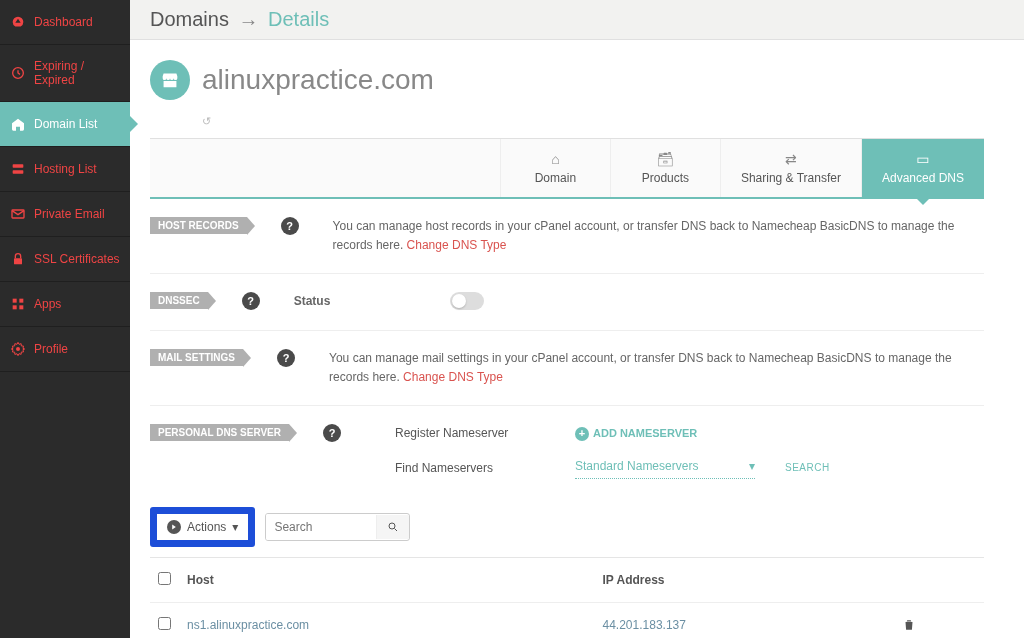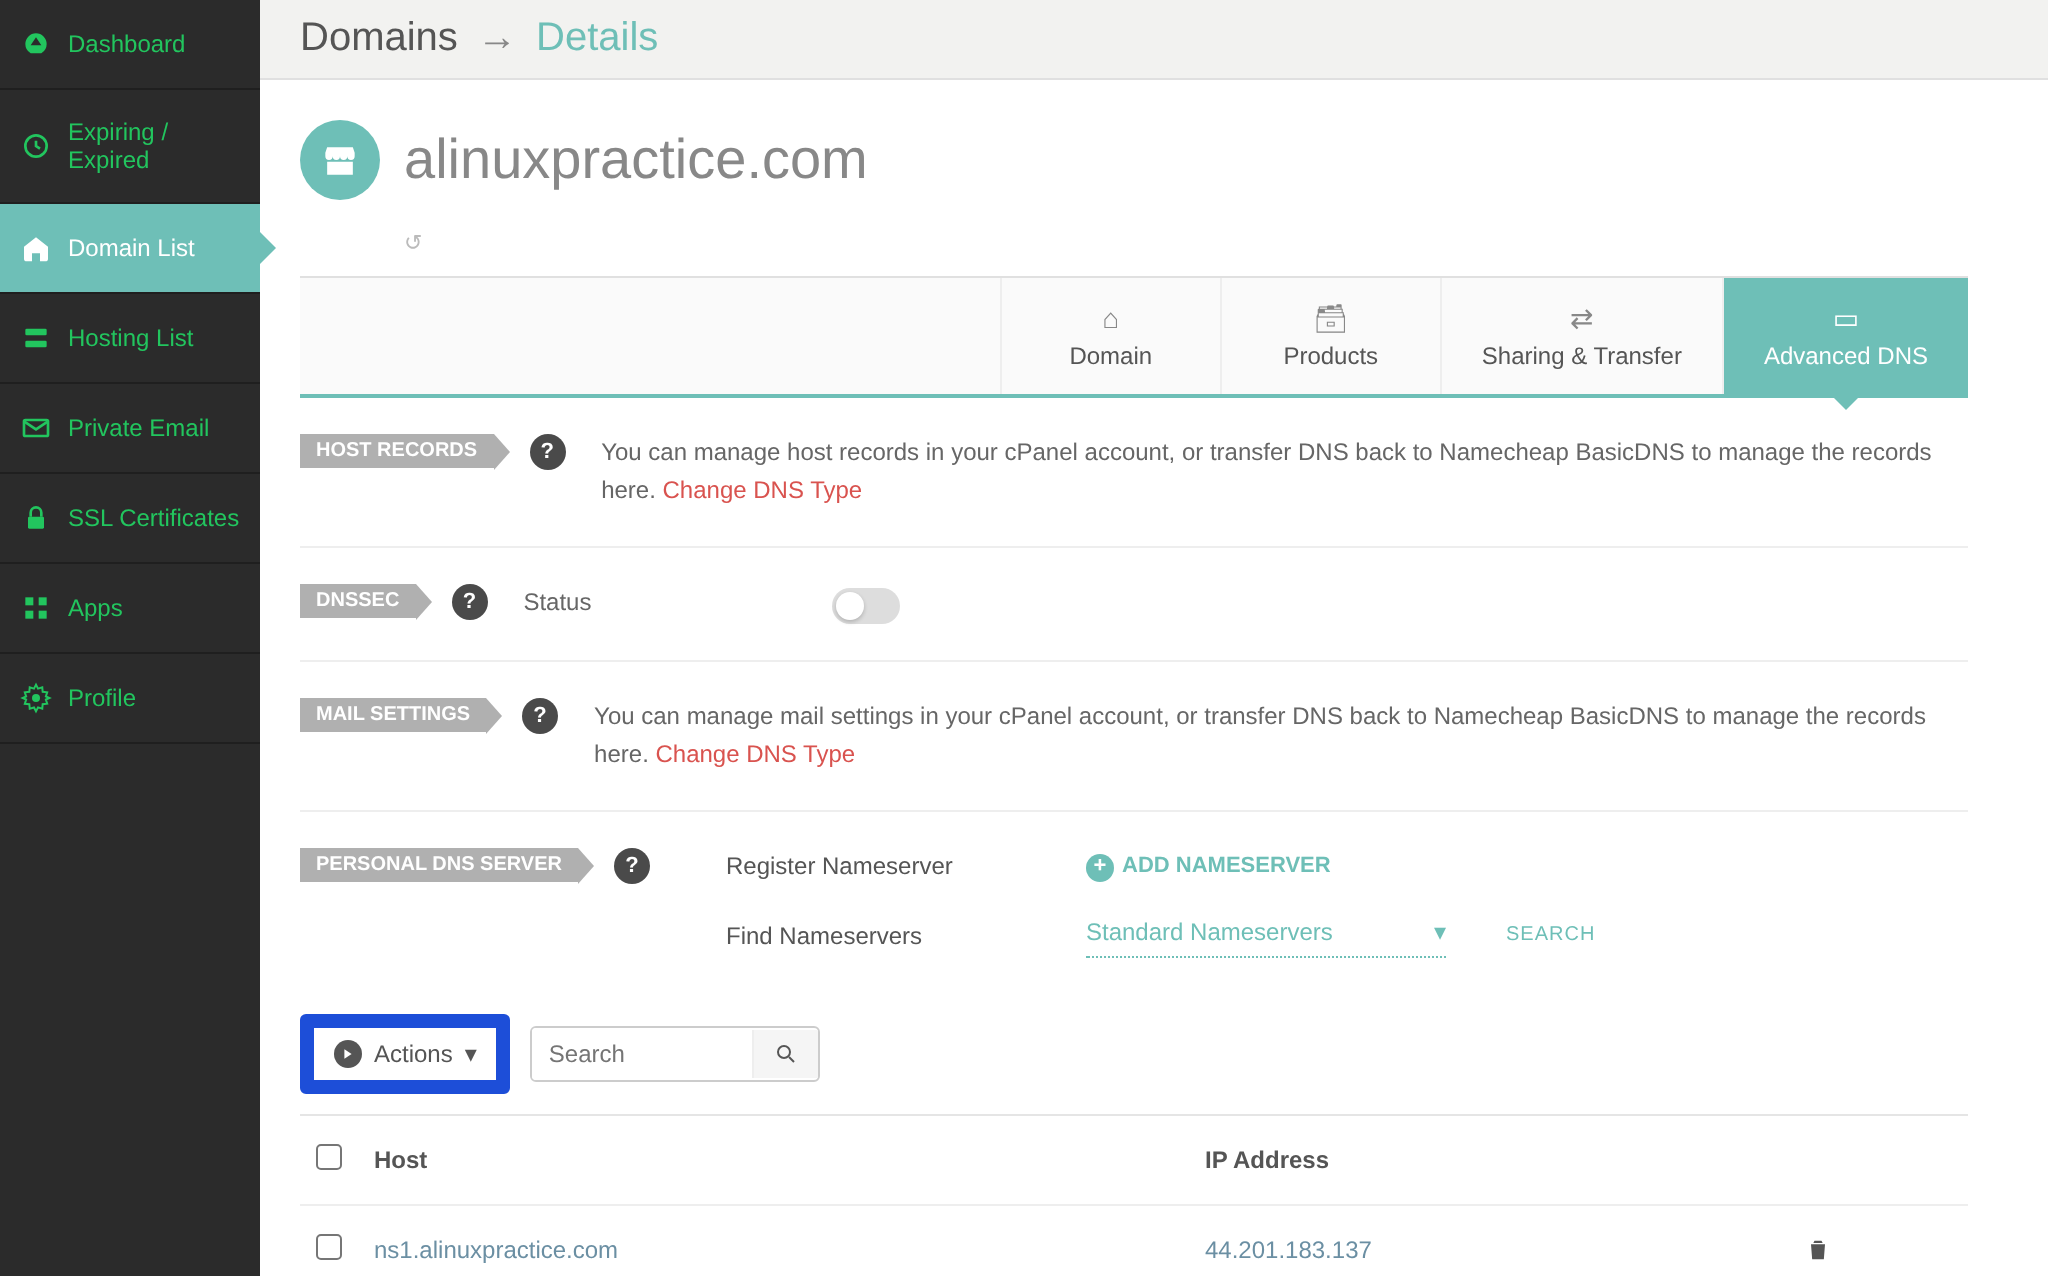--- a/index.html
+++ b/index.html
@@ -1,49 +1,49 @@
 <!DOCTYPE html>
 <html><head>
 <meta charset="utf-8">
 <style>
 * { box-sizing: border-box; margin: 0; padding: 0; font-family: -apple-system, BlinkMacSystemFont, "Segoe UI", Arial, sans-serif; }
 body { background: #fff; width: 1024px; height: 638px; overflow: hidden; }
 .layout { display: flex; height: 100%; }
 .sidebar { width: 130px; background: #2b2b2b; display: flex; flex-direction: column; }
-.sidebar-item { display: flex; align-items: center; gap: 8px; padding: 14px 10px; color: #22c55e; font-size: 12px; cursor: pointer; border-bottom: 1px solid #1f1f1f; position: relative; }
+.sidebar-item { display: flex; align-items: center; gap: 8px; padding: 14px 10px; color: #ef4444; font-size: 12px; cursor: pointer; border-bottom: 1px solid #1f1f1f; position: relative; }
 .sidebar-item.active { background: #6ebfb7; color: #fff; }
 .sidebar-item.active::after { content: ""; position: absolute; right: -8px; top: 50%; transform: translateY(-50%); border-top: 8px solid transparent; border-bottom: 8px solid transparent; border-left: 8px solid #6ebfb7; }
 .sidebar-item .icon { width: 16px; height: 16px; display: inline-flex; align-items: center; justify-content: center; fill: currentColor; color: currentColor; }
 .main { flex: 1; background: #fff; display: flex; flex-direction: column; overflow-y: auto; }
 .breadcrumb { background: #f2f2f0; border-bottom: 1px solid #e0e0e0; padding: 8px 20px; font-size: 20px; color: #555; }
 .breadcrumb .arrow { color: #888; margin: 0 4px; }
 .breadcrumb .current { color: #6ebfb7; }
 .content { padding: 20px 40px 0 20px; }
 .domain-header { display: flex; align-items: center; gap: 12px; margin-bottom: 15px; }
 .domain-icon { width: 40px; height: 40px; background: #6ebfb7; border-radius: 50%; display: flex; align-items: center; justify-content: center; color: #fff; }
 .domain-title { font-size: 28px; color: #888; }
 .refresh-small { margin-left: 52px; font-size: 11px; color: #bbb; margin-bottom: 10px; }
 .tabs { display: flex; border-top: 1px solid #e0e0e0; border-bottom: 2px solid #6ebfb7; background: #fafafa; }
 .tab { flex: 0 0 auto; padding: 12px 20px; text-align: center; cursor: pointer; color: #555; font-size: 12px; display: flex; flex-direction: column; align-items: center; gap: 4px; border-left: 1px solid #eee; min-width: 110px; }
 .tab:first-child { flex: 1; border-left: none; }
 .tab.empty { min-width: 0; }
 .tab .tab-icon { font-size: 14px; color: #888; height: 16px; }
 .tab.active { background: #6ebfb7; color: #fff; position: relative; }
 .tab.active .tab-icon { color: #fff; }
 .tab.active::after { content: ""; position: absolute; bottom: -8px; left: 50%; transform: translateX(-50%); border-left: 8px solid transparent; border-right: 8px solid transparent; border-top: 8px solid #6ebfb7; }
-.section { display: flex; align-items: flex-start; gap: 18px; padding: 18px 0; border-bottom: 1px solid #eee; font-size: 12px; color: #666; }
+.section { display: flex; align-items: flex-start; gap: 34px; padding: 18px 0; border-bottom: 1px solid #eee; font-size: 12px; color: #666; }
 .section:last-of-type { border-bottom: none; }
 .section-label { flex: 0 0 140px; background: #b0b0b0; color: #fff; font-size: 10px; font-weight: bold; padding: 3px 8px; position: relative; display: inline-block; }
 .section-label::after { content: ""; position: absolute; right: -8px; top: 0; border-top: 9px solid transparent; border-bottom: 9px solid transparent; border-left: 8px solid #b0b0b0; }
 .help { width: 18px; height: 18px; border-radius: 50%; background: #4a4a4a; color: #fff; font-size: 11px; font-weight: bold; display: flex; align-items: center; justify-content: center; cursor: pointer; flex: 0 0 18px; }
 .section-body { flex: 1; line-height: 1.6; }
 .link-red { color: #d9534f; cursor: pointer; text-align: right; }
 .toggle { width: 34px; height: 18px; border-radius: 9px; background: #ddd; position: relative; display: inline-block; vertical-align: middle; cursor: pointer; }
 .toggle::after { content: ""; position: absolute; width: 14px; height: 14px; border-radius: 50%; background: #fff; top: 2px; left: 2px; box-shadow: 0 1px 2px rgba(0,0,0,0.2); }
-.status-row { display: flex; align-items: flex-end; gap: 120px; }
+.status-row { display: flex; align-items: flex-start; gap: 120px; font-weight: bold; }
 .pds-rows { display: flex; flex-direction: column; gap: 14px; margin-left: 20px; }
 .pds-row { display: flex; align-items: center; }
 .pds-label { flex: 0 0 180px; color: #555; }
 .add-ns { color: #6ebfb7; font-size: 11px; font-weight: bold; display: inline-flex; align-items: center; gap: 4px; cursor: pointer; }
 .add-ns .plus { width: 14px; height: 14px; border-radius: 50%; background: #6ebfb7; color: #fff; display: inline-flex; align-items: center; justify-content: center; font-size: 11px; }
 .dropdown-link { color: #6ebfb7; cursor: pointer; display: inline-flex; align-items: center; gap: 4px; border-bottom: 1px dotted #6ebfb7; padding-bottom: 2px; width: 180px; justify-content: space-between; }
 .search-link { color: #6ebfb7; font-size: 10px; letter-spacing: 0.5px; cursor: pointer; margin-left: 30px; }
 .toolbar { display: flex; align-items: center; gap: 10px; margin: 10px 0; }
 .actions-btn { border: 7px solid #1d4ed8; background: #fff; padding: 6px 10px; border-radius: 3px; font-size: 12px; color: #555; display: inline-flex; align-items: center; gap: 6px; cursor: pointer; }
 .actions-btn .play { display: inline-flex; width: 14px; height: 14px; border-radius: 50%; background: #555; align-items: center; justify-content: center; }

